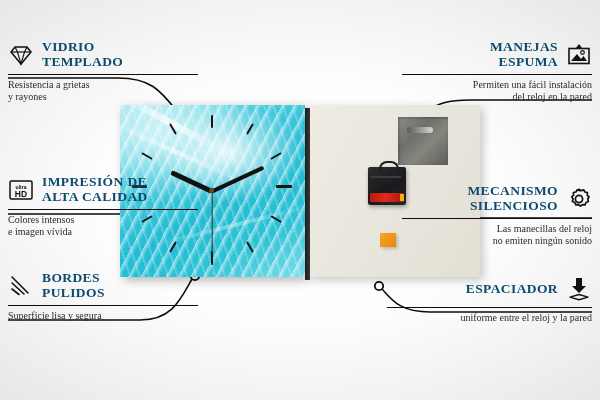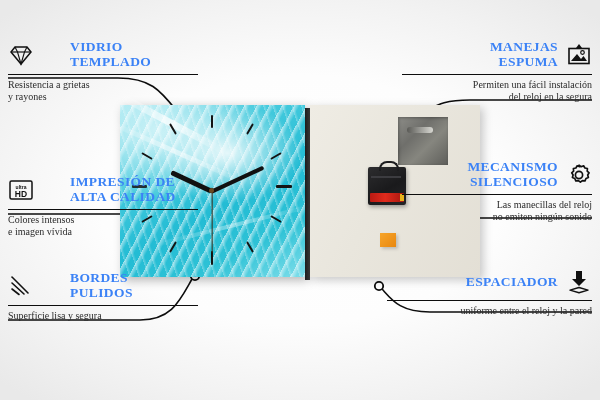--- a/index.html
+++ b/index.html
@@ -66,21 +66,21 @@
   }
 
   
   .callout{position:absolute;width:190px;}
   .callout.left{left:8px;text-align:left;}
   .callout.right{right:8px;text-align:right;}
   .co-head{display:flex;align-items:center;gap:8px;}
   .callout.right .co-head{justify-content:flex-end;}
   .co-title{
     font-family:"Liberation Serif",serif;font-weight:bold;
-    font-size:13.5px;line-height:14.5px;color:#3b82f6;letter-spacing:.4px;margin-left:28px;
+    font-size:13.5px;line-height:14.5px;color:#0c4a6e;letter-spacing:.4px;
   }
   .co-rule{height:1px;background:#0d0d0d;margin:5px 0 4px 0;}
   .co-sub{
     font-family:"Liberation Serif",serif;font-size:10px;line-height:11.5px;color:#2b2b2b;
   }
   .ico{width:26px;height:26px;flex:0 0 26px;display:block;}
   .ico svg{display:block;width:26px;height:26px;}
 
   
   #leaders{position:absolute;left:0;top:0;width:600px;height:400px;pointer-events:none;}
@@ -220,44 +220,44 @@
       <svg viewBox="0 0 26 26">
         <path d="M13 2 L16 6 L10 6 Z" fill="#111"></path>
         <rect x="3" y="6.5" width="20" height="15" fill="none" stroke="#111" stroke-width="1.6"></rect>
         <path d="M5 19 L11 12 L15 17 L17.5 14 L21 19 Z" fill="#111"></path>
         <circle cx="16.5" cy="10.5" r="1.8" fill="none" stroke="#111" stroke-width="1.2"></circle>
       </svg>
     </span>
   </div>
   <div class="co-rule"></div>
   <div class="co-sub">Permiten una fácil instalación</div>
-  <div class="co-sub">del reloj en la segura</div>
-</div>
-
-<div class="callout right" style="top:160px;text-align:right;">
+  <div class="co-sub">del reloj en la pared</div>
+</div>
+
+<div class="callout right" style="top:184px;text-align:right;">
   <div class="co-head">
     <div>
       <div class="co-title">MECANISMO</div>
       <div class="co-title">SILENCIOSO</div>
     </div>
     <span class="ico">
       <svg viewBox="0 0 26 26">
           <g fill="none" stroke="#111" stroke-width="1.7" stroke-linejoin="round">
         <path d="M13 3.2 l2.2 1.5 2.4 -.9 1.3 2.2 2.5 .5 -.2 2.6 1.9 1.7 -1.4 2.2 .7 2.5 -2.4 1 -1 2.4 -2.6 -.3 -2 1.6 -2 -1.6 -2.6 .3 -1 -2.4 -2.4 -1 .7 -2.5 -1.4 -2.2 1.9 -1.7 -.2 -2.6 2.5 -.5 1.3 -2.2 2.4 .9 Z"></path>
         <circle cx="13" cy="13" r="3.6"></circle>
       </g>
         </svg>
     </span>
   </div>
   <div class="co-rule"></div>
   <div class="co-sub">Las manecillas del reloj</div>
   <div class="co-sub">no emiten ningún sonido</div>
 </div>
 
-<div class="callout right" style="top:269px;width:205px;">
+<div class="callout right" style="top:276px;width:205px;">
   <div class="co-head">
     <div>
       <div class="co-title">ESPACIADOR</div>
     </div>
     <span class="ico">
       <svg viewBox="0 0 26 26">
         <path d="M10 2 h6 v8 h4 l-7 7 -7 -7 h4 Z" fill="#111"></path>
         <path d="M13 18.5 l9 2.6 -9 2.6 -9 -2.6 Z" fill="none" stroke="#111" stroke-width="1.5" stroke-linejoin="round"></path>
       </svg>
     </span>

